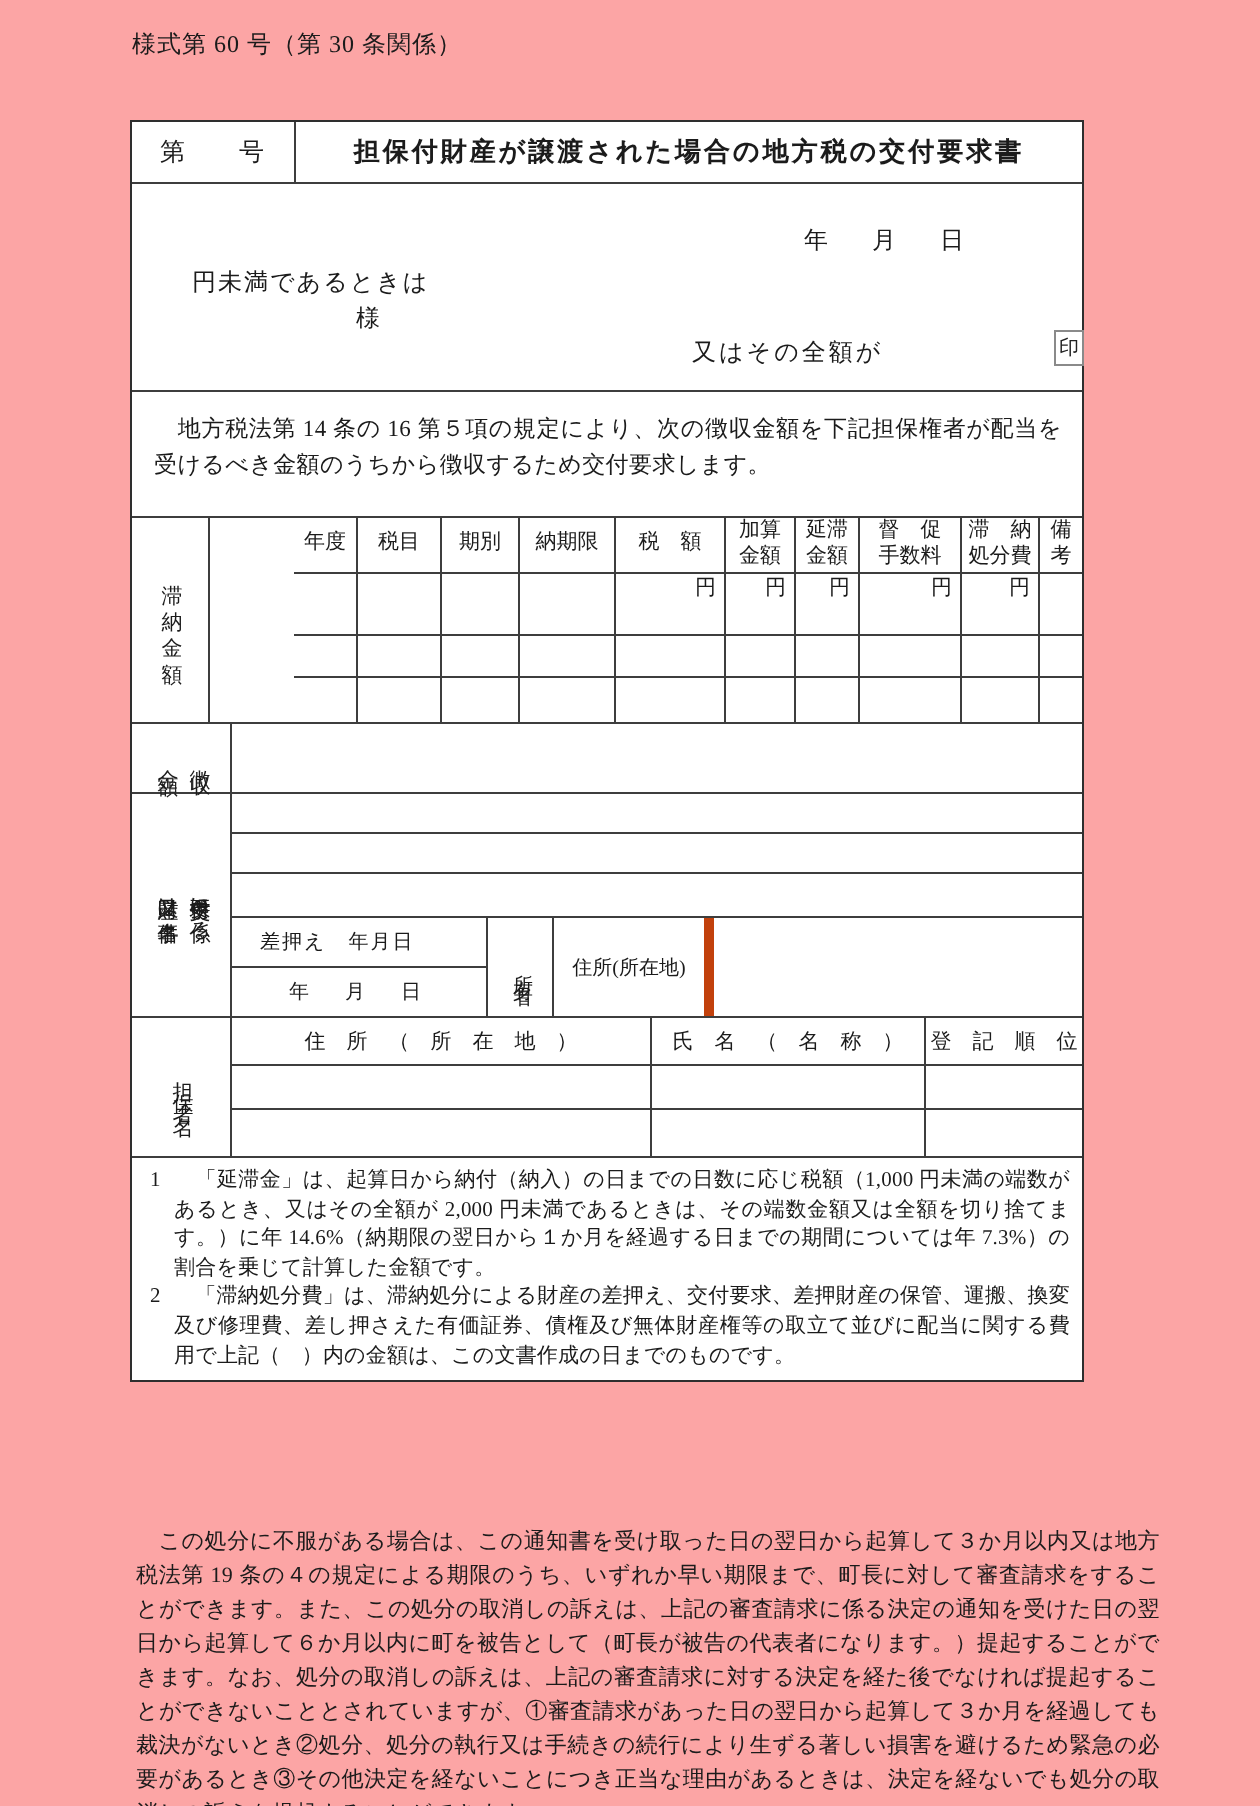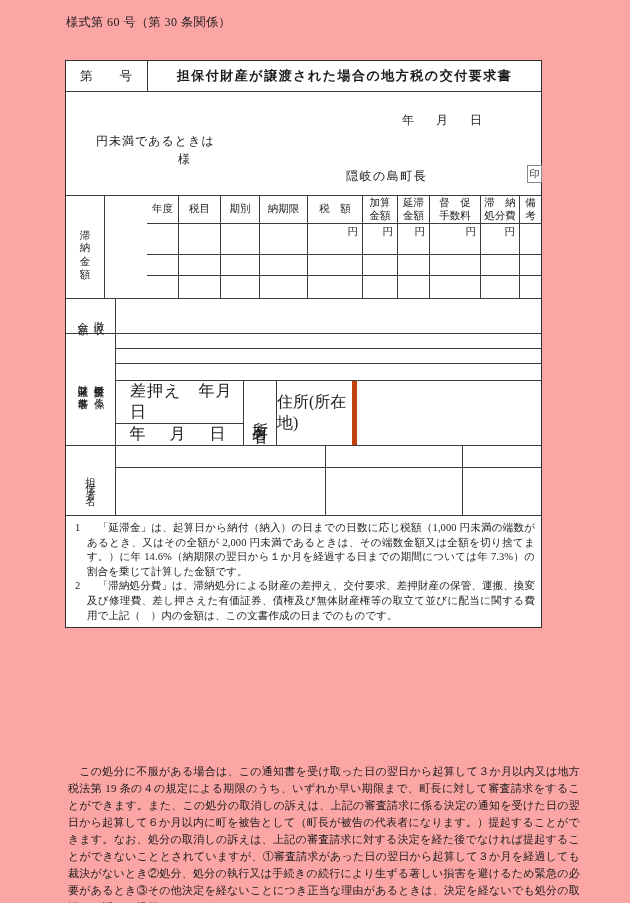--- a/index.html
+++ b/index.html
@@ -71,21 +71,21 @@
   .row-collection { height:35px; }
   .col-label .vtxt { line-height:16px; letter-spacing:3px; }
   .col-text { flex:1; font-size:11px; line-height:15.5px; padding:2px 8px 0 8px; text-align:justify; }
 
   
   .row-property { height:112px; }
   .pr-label .vtxt { line-height:16px; font-size:10.5px; }
   .pr-content { flex:1; display:flex; flex-direction:column; }
   .pr-empty { border-bottom:1px solid #3d3d3d; }
   .pe1{height:20px}.pe2{height:20px}.pe3{height:22px}
-  .pr-sub { flex:1; display:flex; font-size:16px; }
+  .pr-sub { flex:1; display:flex; font-size:10px; }
   .sz-cell { width:128px; border-right:1px solid #3d3d3d; display:flex; flex-direction:column; }
   .sz-top { flex:1; display:flex; align-items:center; padding-left:14px; letter-spacing:1px; border-bottom:1px solid #3d3d3d; }
   .sz-bottom { flex:1; display:flex; align-items:center; justify-content:center; letter-spacing:4px; }
   .owner-col { width:33px; border-right:1px solid #3d3d3d; display:flex; align-items:center; justify-content:center; }
   .owner-col .vtxt { letter-spacing:3px; line-height:12px; }
   .ow-rows { flex:1; display:flex; flex-direction:column; }
   .ow-row { flex:1; display:flex; }
   .ow-row + .ow-row { border-top:1px solid #3d3d3d; }
   .ow-label { width:80px; border-right:5px solid #c2410c; display:flex; align-items:center; justify-content:center; }
   .ow-value { flex:1; }
@@ -124,24 +124,27 @@
         <span>第</span>
         <span>号</span>
       </div>
       <div class="title-cell">担保付財産が譲渡された場合の地方税の交付要求書</div>
     </div>
 
     <div class="sec row-address">
       <div class="date-line">年　月　日</div>
       <div class="recipient">円未満であるときは</div>
       <div class="honorific">様</div>
-      <div class="sender">隠岐の島町長</div>
+      <div class="sender">又はその全額が</div>
       <div class="sealbox">印</div>
     </div>
 
+    <div class="sec row-intro">
+      <p>　地方税法第 14 条の 16 第５項の規定により、次の徴収金額を下記担保権者が配当を受けるべき金額のうちから徴収するため交付要求します。</p>
+    </div>
 
 
     <div class="sec row-arrears">
       <div class="vcol ar-label">
         <div class="vtxt">滞納金額</div>
       </div>
       <div class="grid">
         <div class="g-row g-head">
           <div class="gc c0">年度</div>
           <div class="gc c1">税目</div>
@@ -233,20 +236,25 @@
           </div>
         </div>
       </div>
     </div>
 
     <div class="sec row-creditors">
       <div class="vcol cr-label">
         <div class="vtxt">担保者名</div>
       </div>
       <div class="cr-grid">
+        <div class="cr-row cr-head">
+          <div class="crc k0">住　所　（　所　在　地　）</div>
+          <div class="crc k1">氏　名　（　名　称　）</div>
+          <div class="crc k2">登　記　順　位</div>
+        </div>
         <div class="cr-row cr-r1">
           <div class="crc k0"></div>
           <div class="crc k1"></div>
           <div class="crc k2"></div>
         </div>
         <div class="cr-row cr-r2">
           <div class="crc k0"></div>
           <div class="crc k1"></div>
           <div class="crc k2"></div>
         </div>

